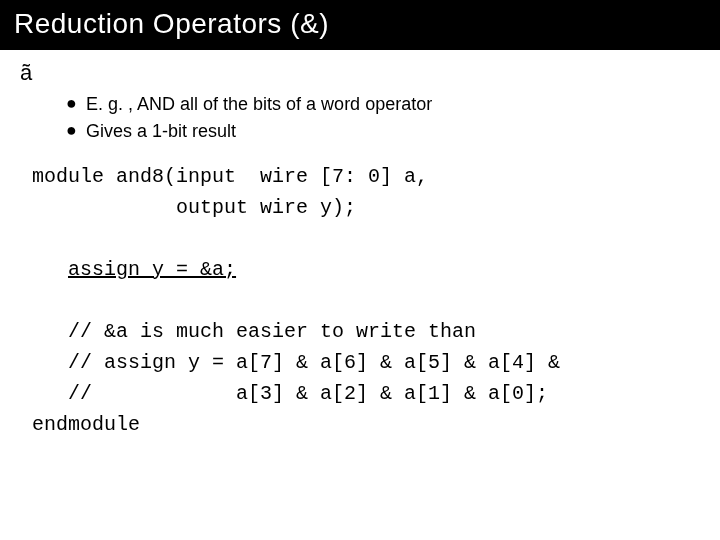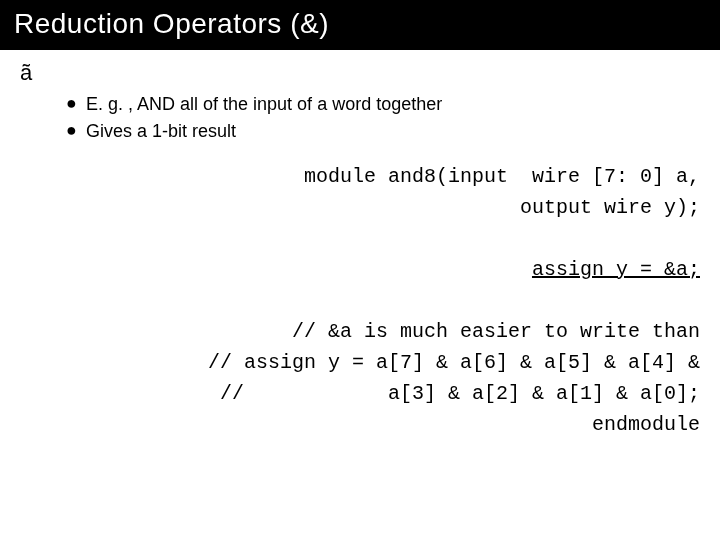--- a/index.html
+++ b/index.html
@@ -8,42 +8,42 @@
   .title-bar { background: #000; color: #fff; padding: 8px 14px 10px 14px; }
   .title-bar h1 { font-size: 28px; font-weight: 400; letter-spacing: 0.5px; }
   .content { padding: 10px 20px 0 20px; }
   .top-bullet { display: flex; align-items: flex-start; margin-bottom: 6px; }
   .top-bullet .glyph { font-size: 22px; width: 28px; flex: none; line-height: 1.2; }
   .top-bullet .txt { font-size: 22px; line-height: 1.25; }
   .sub-list { margin-left: 46px; margin-top: 2px; margin-bottom: 18px; }
   .sub-item { display: flex; align-items: flex-start; margin-bottom: 2px; }
   .sub-item .dot { width: 20px; flex: none; font-size: 18px; line-height: 1.3; }
   .sub-item .txt { font-size: 18px; line-height: 1.35; }
-  .code { font-family: "Courier New", Courier, monospace; font-size: 20px; line-height: 1.55; white-space: pre; margin-left: 4px; text-align: right; }
+  .code { font-family: "Courier New", Courier, monospace; font-size: 20px; line-height: 1.55; white-space: pre; margin-left: 12px; }
   .code .u { text-decoration: underline; }
 </style>
 </head>
 <body>
 
 <div class="slide">
 
   <div class="title-bar">
     <h1>Reduction Operators (&amp;)</h1>
   </div>
 
   <div class="content">
 
     <div class="top-bullet">
       <span class="glyph">ã</span>
     </div>
 
     <div class="sub-list">
       <div class="sub-item">
         <span class="dot">●</span>
-        <span class="txt">E. g. , AND all of the input of a word together</span>
+        <span class="txt">E. g. , AND all of the bits of a word operator</span>
       </div>
       <div class="sub-item">
         <span class="dot">●</span>
         <span class="txt">Gives a 1-bit result</span>
       </div>
     </div>
 
     <div class="code"><span>module and8(input  wire [7: 0] a,</span>
 <span>            output wire y);</span>
 

